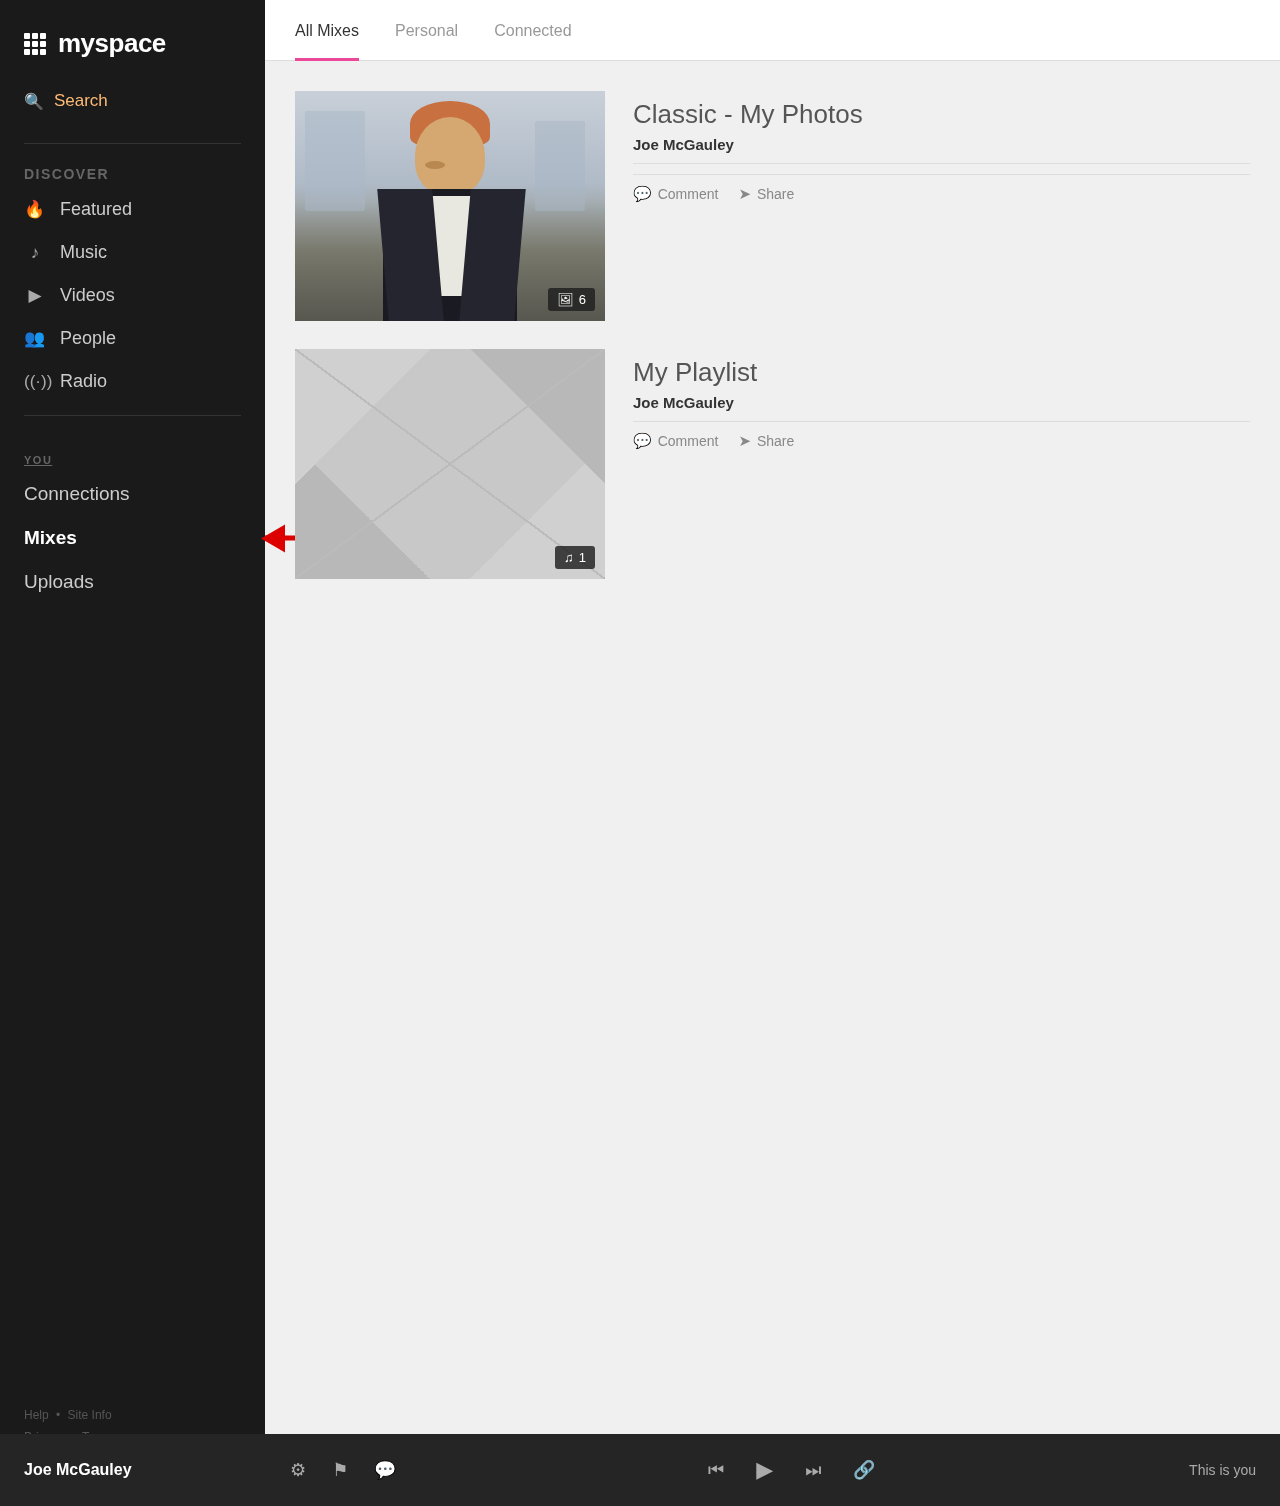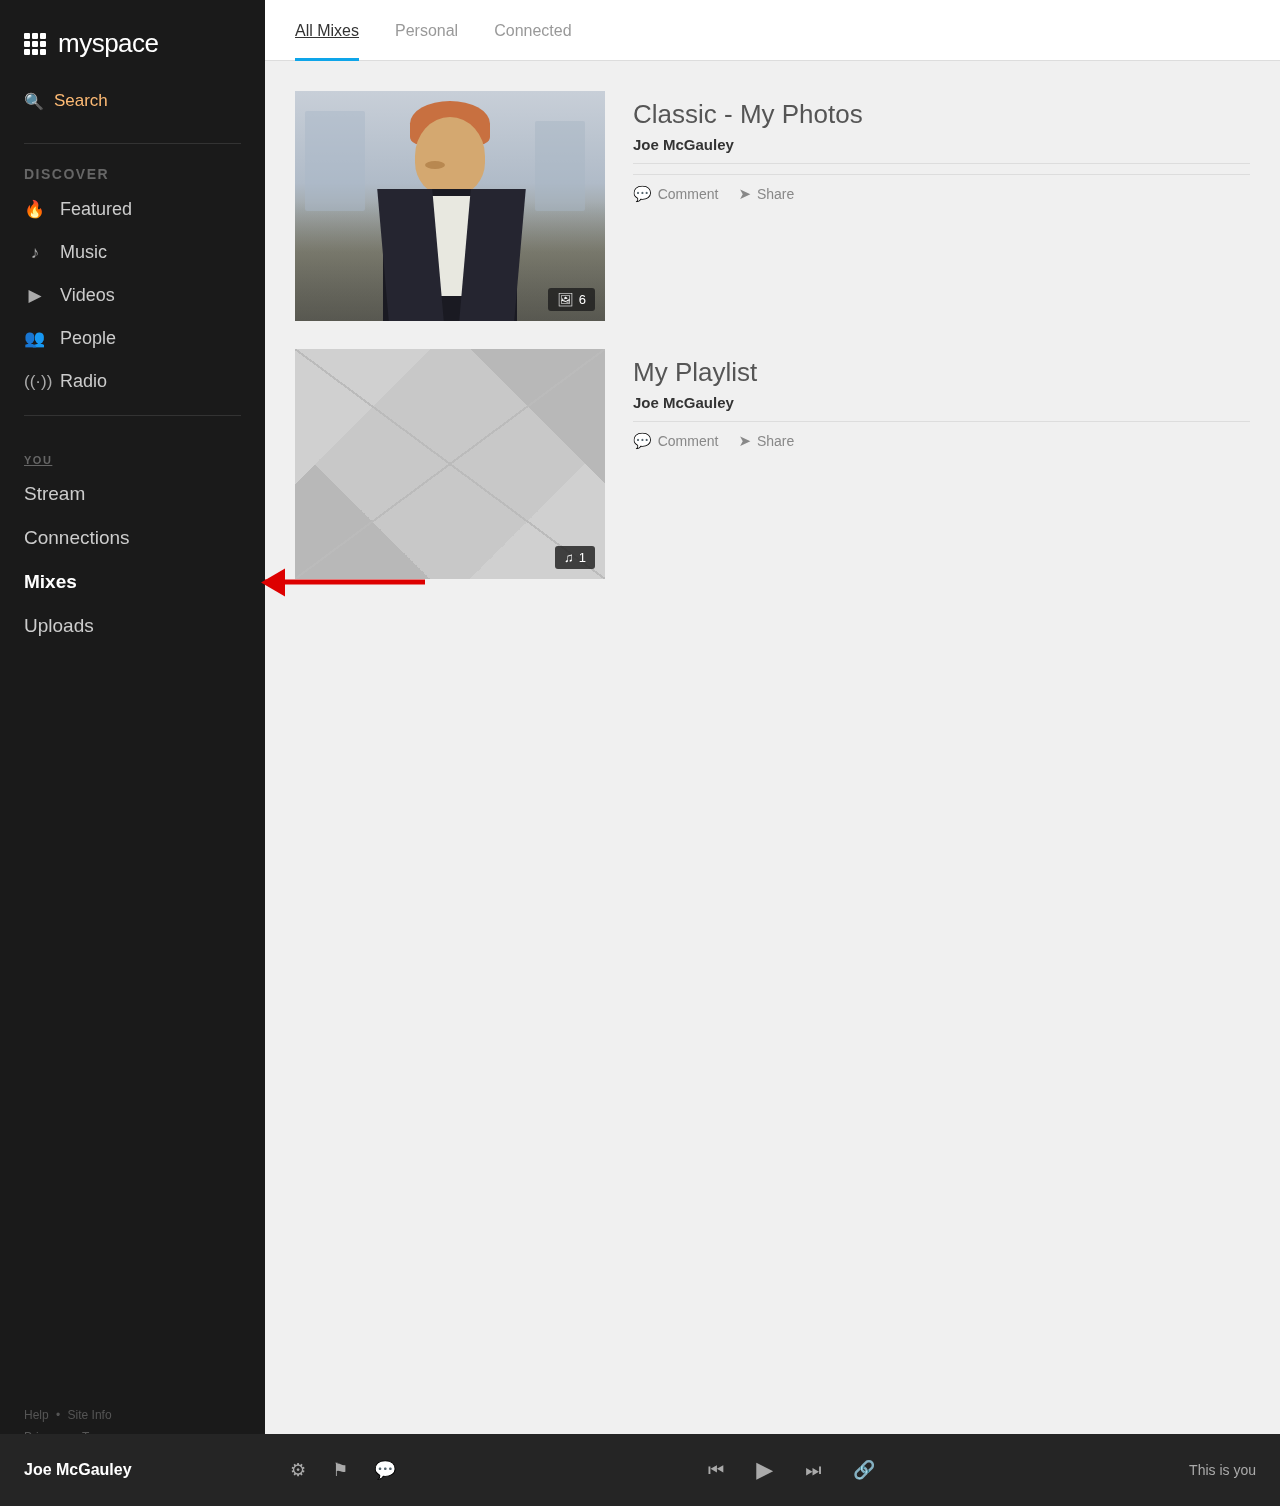--- a/index.html
+++ b/index.html
@@ -34,21 +34,21 @@
 
     .logo-dot {
       width: 6px;
       height: 6px;
       background: #fff;
       border-radius: 1px;
     }
 
     .logo-text {
       font-size: 26px;
-      font-weight: normal;
+      font-weight: bold;
       color: #fff;
       letter-spacing: -0.5px;
     }
 
     .sidebar-search {
       padding: 8px 24px 20px;
       display: flex;
       align-items: center;
       gap: 10px;
       cursor: pointer;
@@ -152,22 +152,21 @@
       padding: 22px 0 18px;
       font-size: 16px;
       color: #999;
       cursor: pointer;
       border-bottom: 3px solid transparent;
       margin-bottom: -1px;
     }
 
     .tab-item.active {
       color: #333;
-      border-bottom: 3px solid #0ea5e9;
-      text-decoration: underline;
+      border-bottom: 3px solid #ec4899;
     }
 
     
     .mixes-content {
       padding: 30px 30px;
       flex: 1;
     }
 
     .mix-card {
       display: flex;
@@ -431,23 +430,20 @@
         <span class="sidebar-nav-icon">((·))</span>
         <span>Radio</span>
       </div>
     </nav>
 
     <hr class="sidebar-divider">
 
     <div class="sidebar-you-section">
       <div class="sidebar-you-label">YOU</div>
 
-      <div class="sidebar-you-item">
-        <span>Stream</span>
-      </div>
       <div class="sidebar-you-item">
         <span>Connections</span>
       </div>
 
       <div class="sidebar-you-item active arrow-container" style="position:relative; overflow:visible;">
         <span>Mixes</span>
 
         <div class="red-arrow" style="position:absolute; left:100%; top:50%; transform:translateY(-50%); display:flex; align-items:center;">
           <div style="width:160px; height:5px; background:#dd0000;"></div>
           <div style="width:0; height:0; border-top:14px solid transparent; border-bottom:14px solid transparent; border-right:24px solid #dd0000; margin-left:-2px; position:absolute; left:-2px;"></div>

